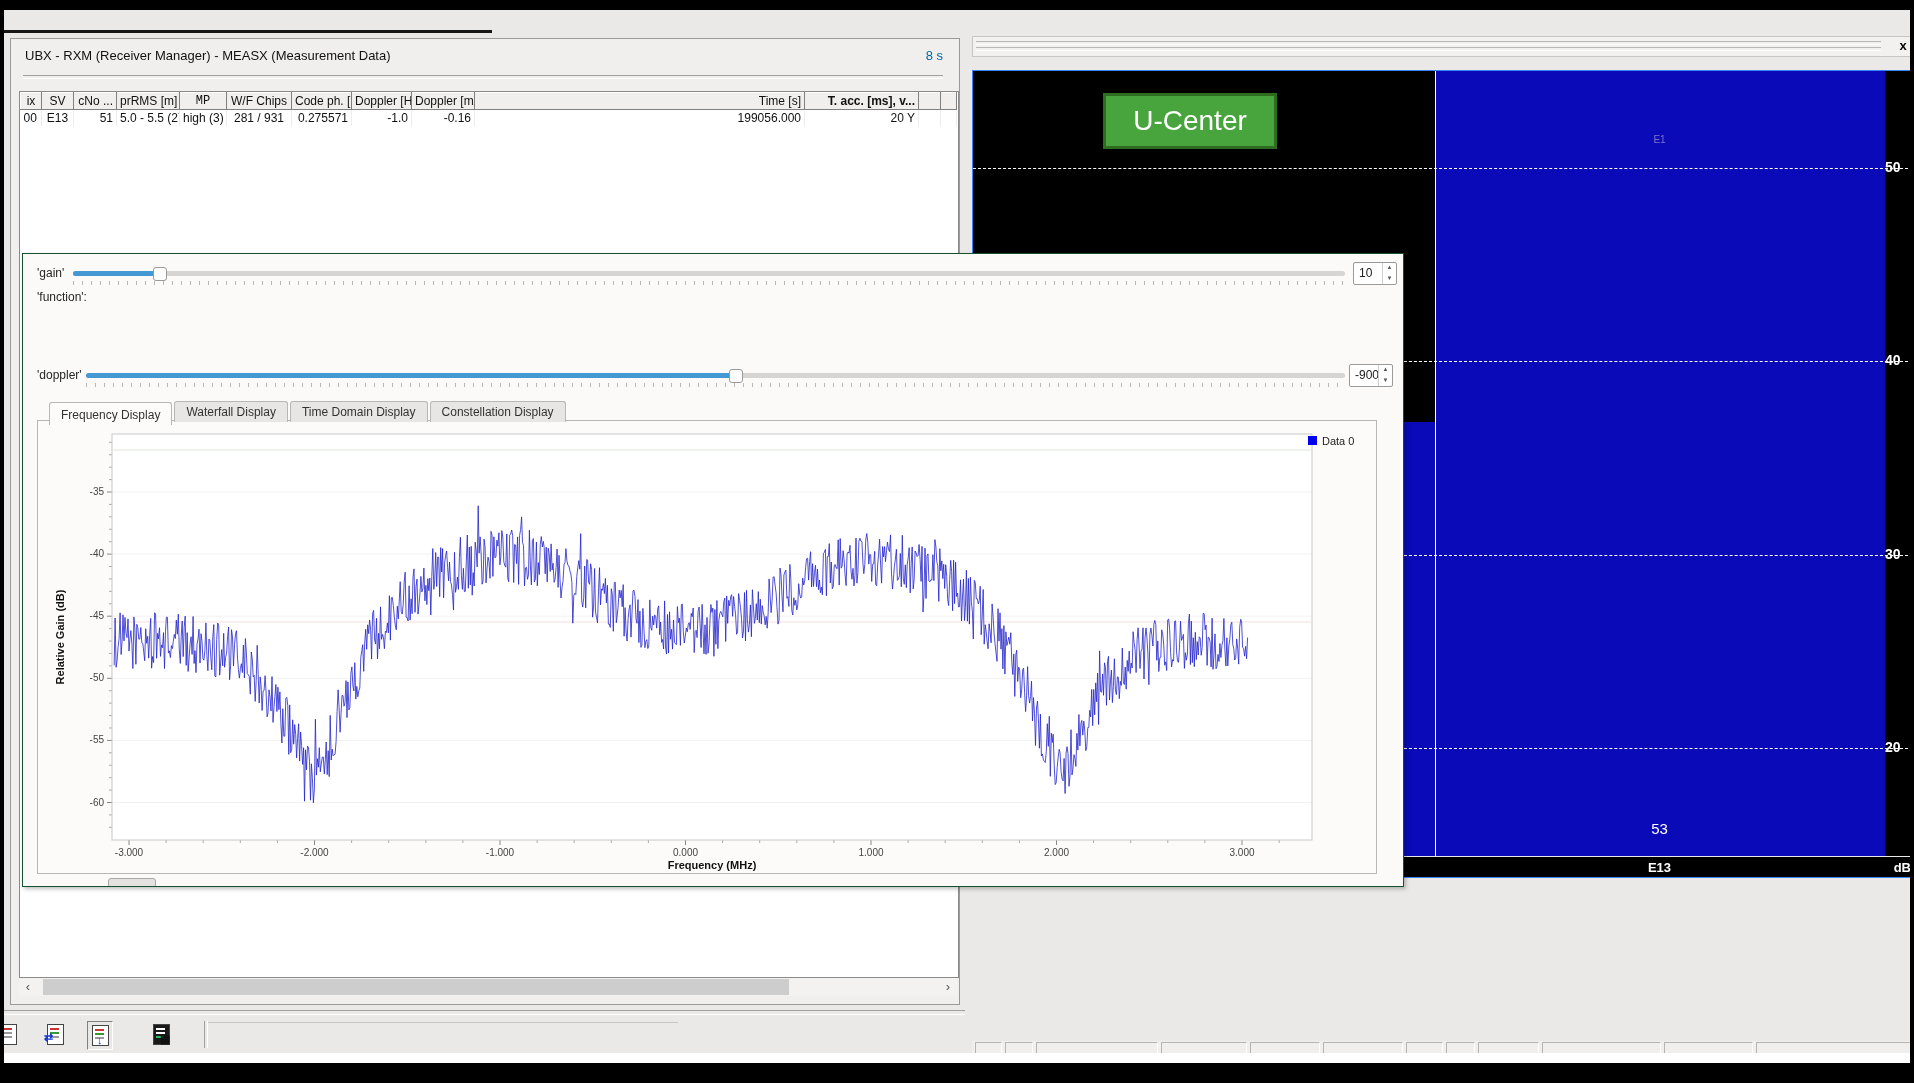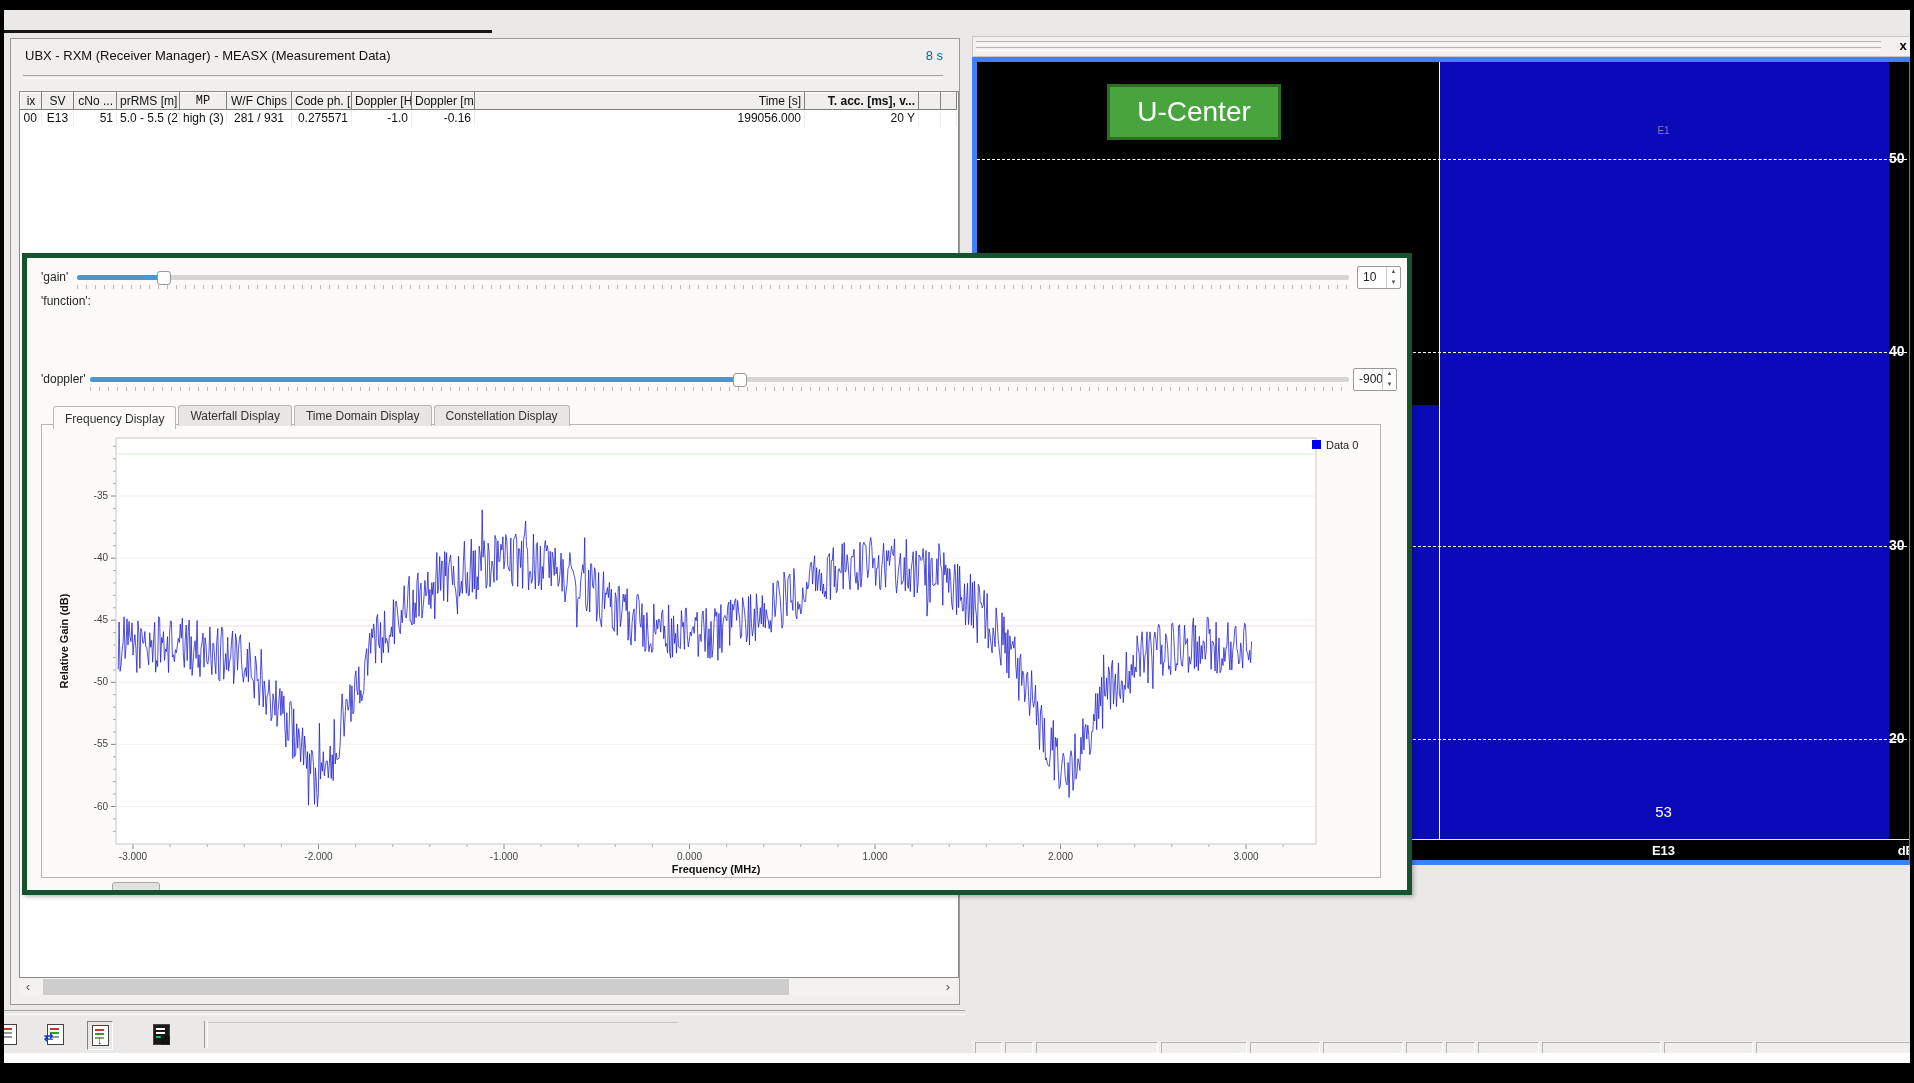--- a/index.html
+++ b/index.html
@@ -30,21 +30,21 @@
   .toolbar .hline{position:absolute;left:204px;top:3px;width:470px;height:2px;border-top:1px solid #c9c7c5;}
   .tbicon{position:absolute;top:2px;width:24px;height:27px;}
   .tbicon.pressed{border:1px solid #808080;border-right-color:#fff;border-bottom-color:#fff;background:#e8e7e6;}
   .tbicon .sheet{position:absolute;left:4px;top:3px;width:15px;height:19px;background:#fff;border:1px solid #444;}
   .tbicon .stripe{position:absolute;left:2px;height:2px;width:9px;}
   .tbicon .arrow{position:absolute;font-size:11px;font-weight:bold;color:#1535c8;}
   .tbdivider{position:absolute;left:200px;top:2px;width:2px;height:27px;border-left:1px solid #a0a0a0;border-right:1px solid #fff;}
 
   
   .win-spoof{position:absolute;left:18px;top:243px;width:1380px;height:632px;background:#fbfaf9;
-             border:5px solid #14532d;box-shadow:2px 2px 4px rgba(0,0,0,0.25);overflow:hidden;z-index:5;}
+             border:1px solid #14532d;box-shadow:2px 2px 4px rgba(0,0,0,0.25);overflow:hidden;z-index:5;}
   .ctl-label{position:absolute;font-size:12px;color:#262626;}
   .slider-track{position:absolute;height:5px;background:#d6d5d4;border-radius:3px;}
   .slider-fill{position:absolute;left:0;top:0;height:5px;background:#4499d4;border-radius:3px;}
   .slider-thumb{position:absolute;top:-4px;width:12px;height:12px;background:#fdfdfd;border:1px solid #9a9a9a;border-radius:3px;}
   .tickdots{position:absolute;height:4px;background-image:repeating-linear-gradient(90deg,#b9b9b9 0 1px,transparent 1px 9px);}
   .spinbox{position:absolute;width:42px;height:21px;background:#fff;border:1px solid #9a9a9a;border-radius:2px;font-size:12px;color:#222;}
   .spinbox .val{position:absolute;left:5px;top:3px;}
   .spin-btns{position:absolute;right:0;top:0;width:13px;height:100%;border-left:1px solid #cfcfcf;}
   .spin-btns span{display:block;height:50%;font-size:6px;line-height:9px;text-align:center;color:#555;}
   .groupbox{position:absolute;left:14px;top:52px;width:1310px;height:58px;background:#f7f6f5;border:1px solid #dedcd9;border-radius:2px;}
@@ -59,21 +59,21 @@
   .cutbutton{position:absolute;left:85px;top:624px;width:46px;height:20px;background:#e3e2e1;border:1px solid #a9a8a7;border-radius:3px;}
 
   .badge-spoof{position:absolute;left:1211px;top:39px;width:144px;height:52px;background:#ff0000;
       border:3px solid #7a3c12;color:#fff;font-size:28px;font-weight:600;text-align:center;line-height:52px;z-index:6;}
 
   
   .win-uc{position:absolute;left:968px;top:26px;width:942px;height:1032px;}
   .uc-strip{position:absolute;left:0;top:0;width:942px;height:19px;background:#f2f1f0;border:1px solid #c8c6c4;}
   .uc-grip{position:absolute;left:3px;width:905px;height:2px;border-top:1px solid #b9b7b5;border-bottom:1px solid #fff;}
   .uc-close{position:absolute;right:4px;top:1px;width:16px;height:16px;font-size:13px;font-weight:bold;color:#000;text-align:center;line-height:15px;}
-  .uc-chart{position:absolute;left:0;top:21px;width:942px;height:808px;background:#000;border:5px solid #3b82f6;box-sizing:border-box;overflow:hidden;}
+  .uc-chart{position:absolute;left:0;top:34px;width:942px;height:808px;background:#000;border:1px solid #3b82f6;box-sizing:border-box;overflow:hidden;}
   .uc-bar{position:absolute;bottom:20px;}
   .uc-grid{position:absolute;left:0;width:940px;height:0;border-top:1px dashed #fff;z-index:3;}
   .uc-gridlabel{position:absolute;width:30px;text-align:left;font-size:14px;font-weight:bold;color:#fff;z-index:4;}
   .uc-val{position:absolute;font-size:15px;font-weight:500;color:#fff;z-index:4;transform:translateX(-50%);text-align:center;}
   .uc-sig{position:absolute;font-size:10px;color:#7d74c8;z-index:4;transform:translateX(-50%);}
   .uc-bandstrip{position:absolute;left:0;bottom:0;width:940px;height:20px;background:#000;border-top:1px solid #e9e9e9;z-index:4;}
   .uc-bandlabel{position:absolute;top:3px;font-size:13px;font-weight:bold;color:#fff;transform:translateX(-50%);}
   .uc-dbunit{position:absolute;right:2px;top:3px;font-size:13px;font-weight:bold;color:#fff;}
   .badge-uc{position:absolute;left:130px;top:22px;width:168px;height:50px;background:#48a43c;border:3px solid #2e6c1f;
       color:#fff;font-size:28px;text-align:center;line-height:50px;z-index:5;}

